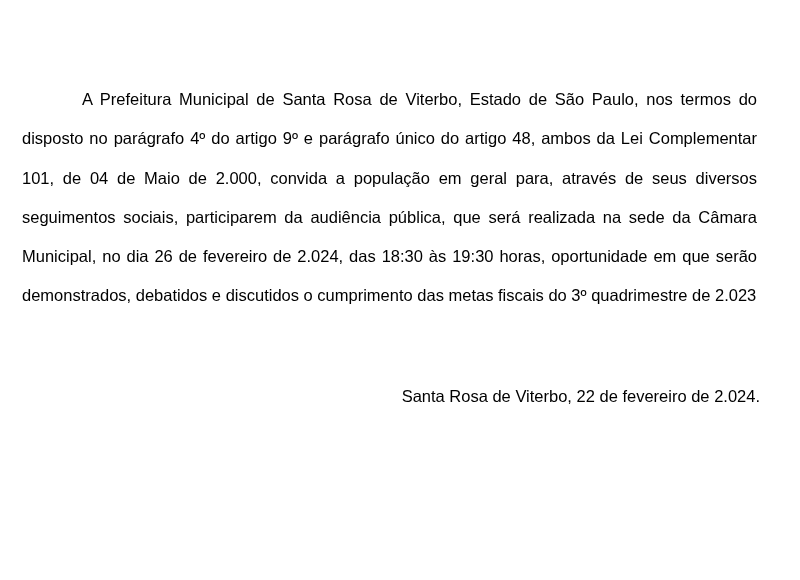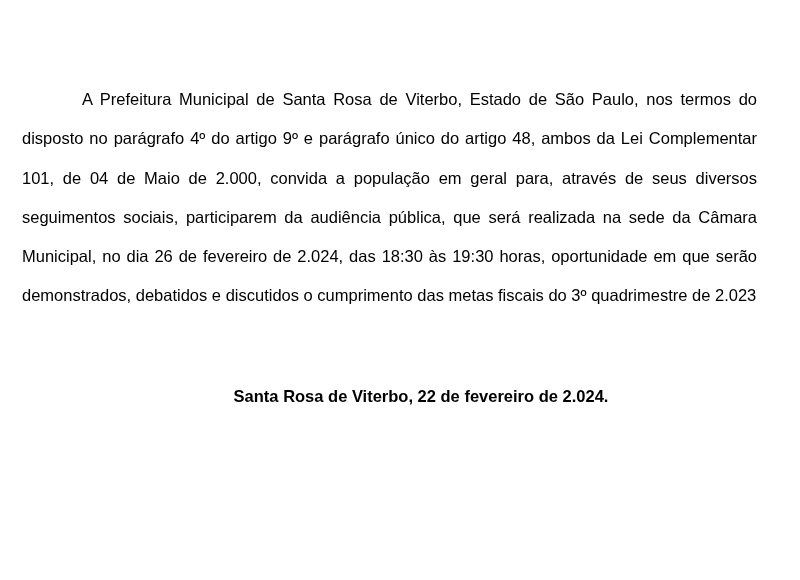--- a/index.html
+++ b/index.html
@@ -30,22 +30,21 @@
     margin: 0;
     padding-right: 3px;
     white-space: normal;
     hyphens: none;
   }
   .signature-block {
     margin-top: 64px;
     font-size: 16.5px;
     line-height: 2.0;
     text-indent: 60px;
-    text-align: center;
-    font-weight: bold;
+    text-align: right;
   }
 </style>
 </head>
 <body>
 
 <div class="page">
   <p class="body-paragraph">A Prefeitura Municipal de Santa Rosa de Viterbo, Estado de São Paulo, nos termos do disposto no parágrafo 4º do artigo 9º e parágrafo único do artigo 48, ambos da Lei Complementar 101, de 04 de Maio de 2.000, convida a população em geral para, através de seus diversos seguimentos sociais, participarem da audiência pública, que será realizada na sede da Câmara Municipal, no dia 26 de fevereiro de 2.024, das 18:30 às 19:30 horas, oportunidade em que serão demonstrados, debatidos e discutidos o cumprimento das metas fiscais do 3º quadrimestre de 2.023</p>
   <p class="signature-block">Santa Rosa de Viterbo, 22 de fevereiro de 2.024.</p>
 </div>
 

